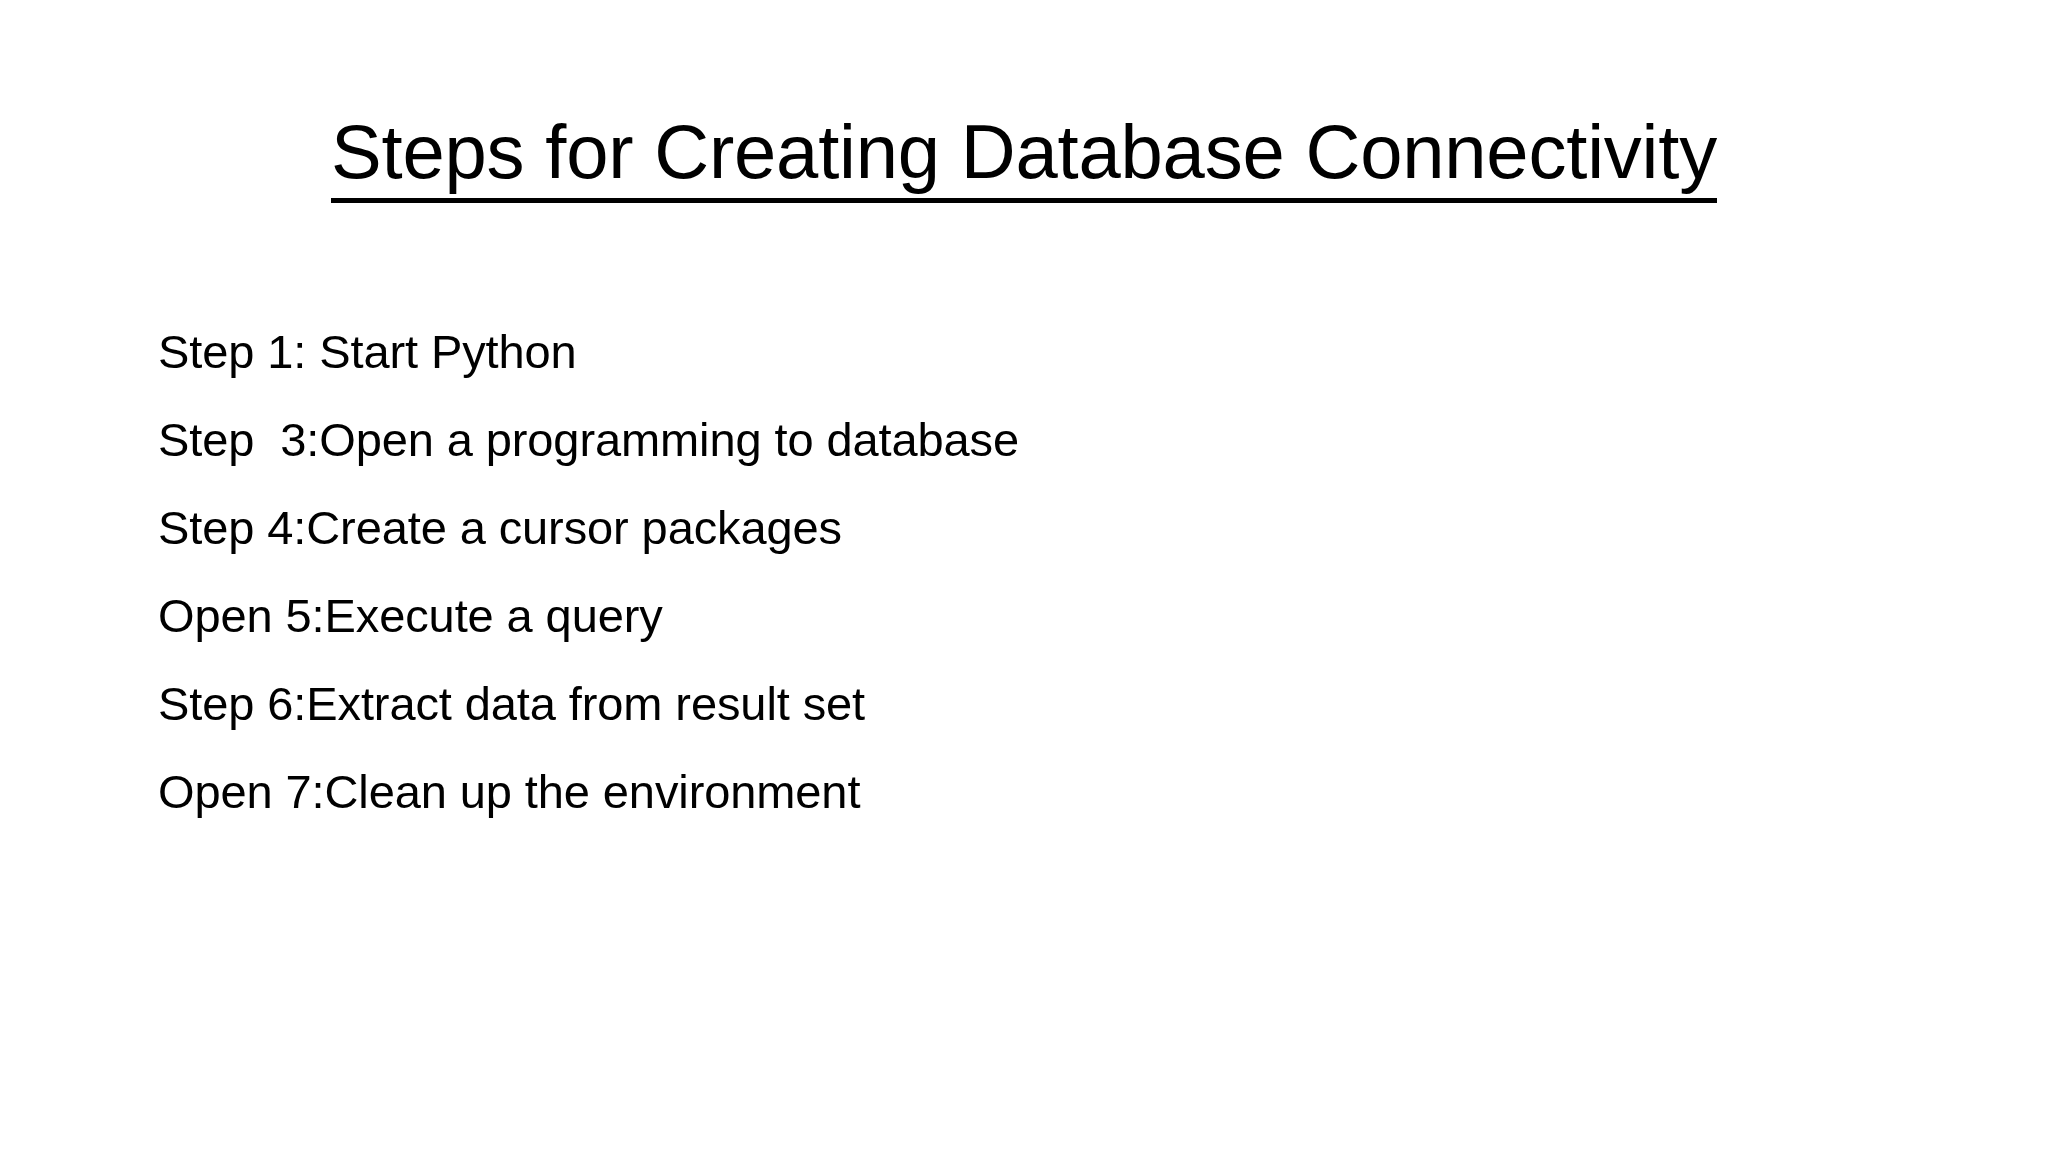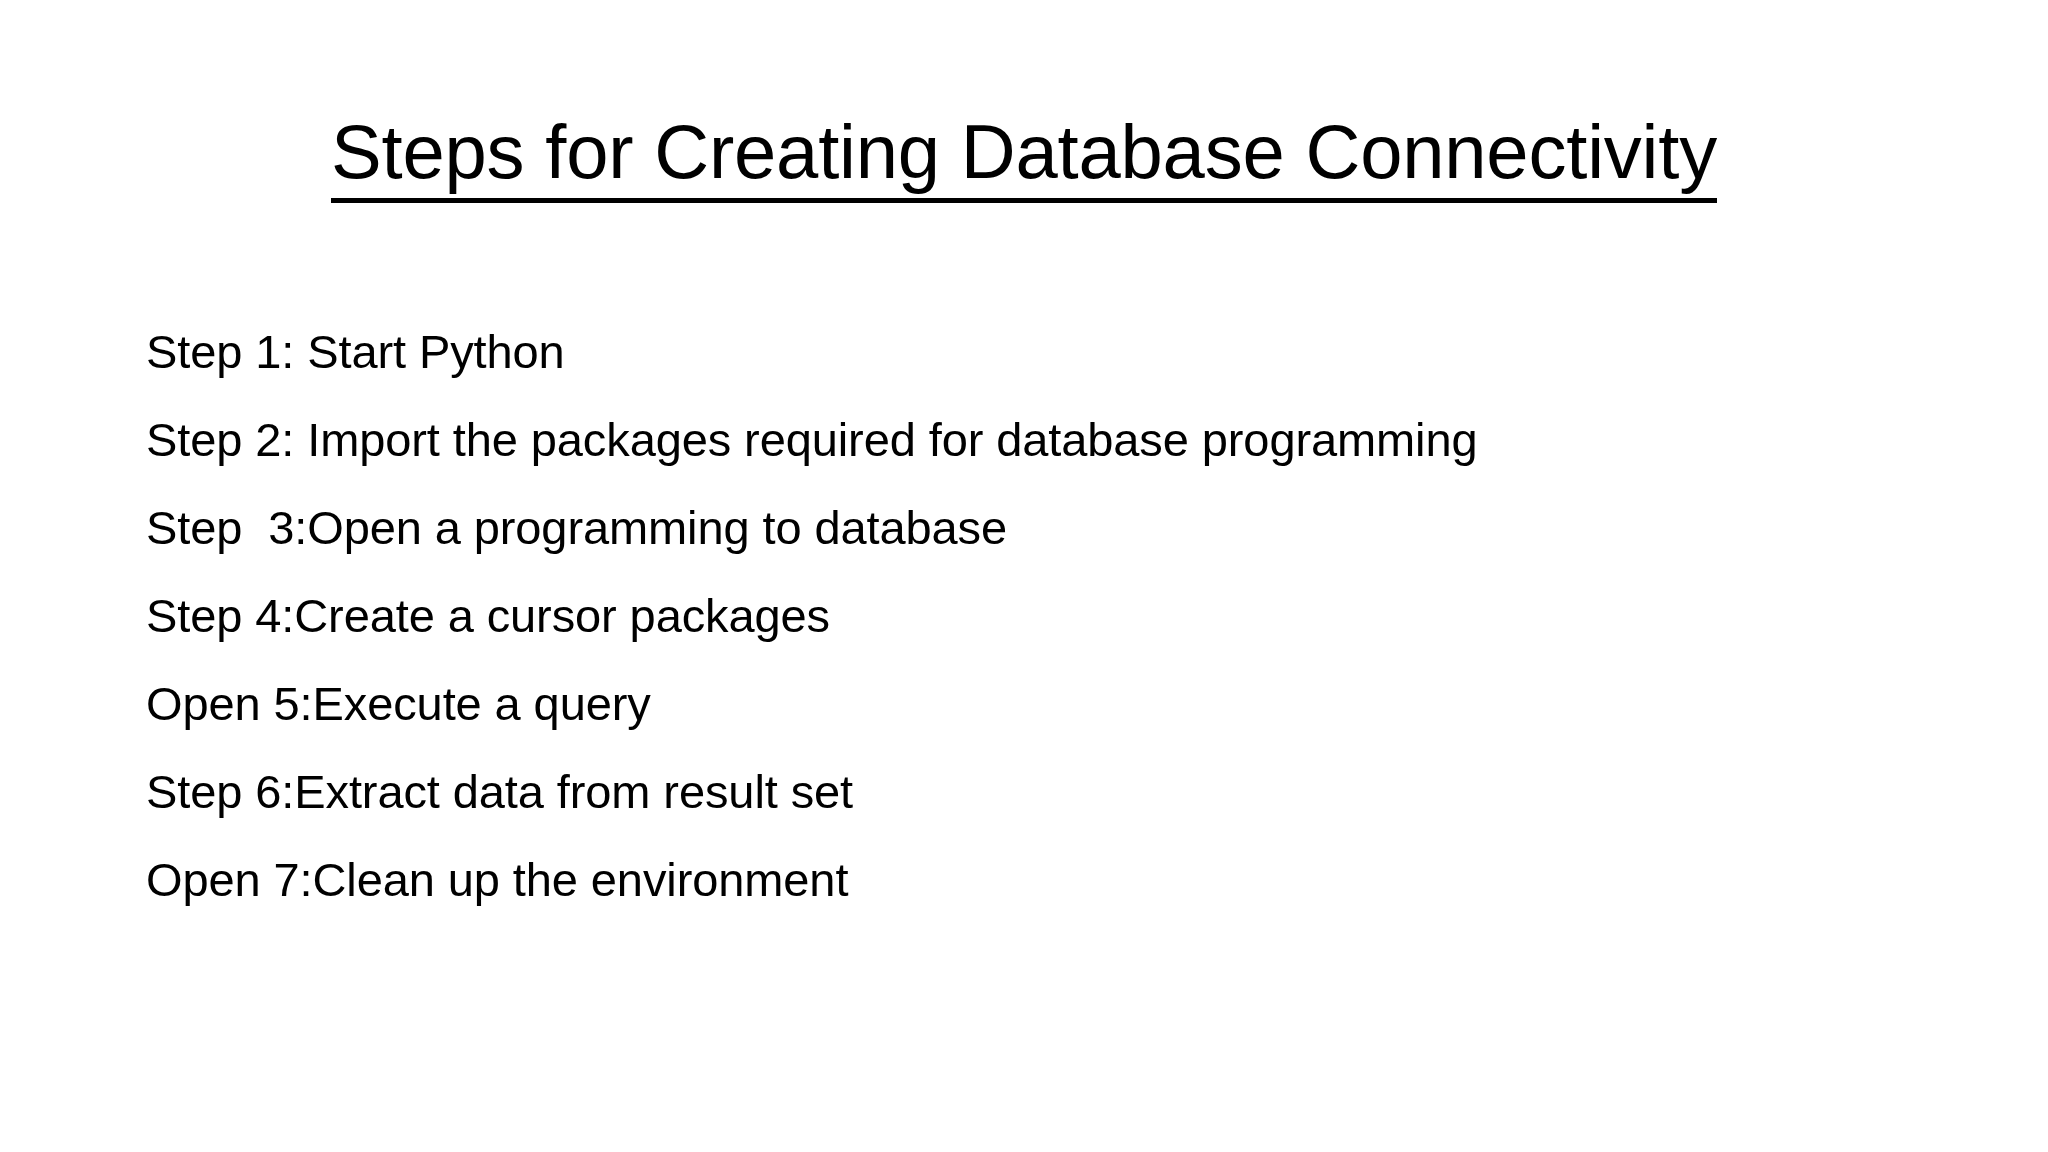--- a/index.html
+++ b/index.html
@@ -36,21 +36,21 @@
     font-weight: 400;
     letter-spacing: -0.2px;
     color: #000000;
     border-bottom: 5px solid #000000;
     padding-bottom: 6px;
     white-space: nowrap;
   }
   .slide-body {
     position: absolute;
     top: 308px;
-    left: 146px;
+    left: 158px;
     width: 1760px;
   }
   .step-line {
     font-size: 47px;
     line-height: 88px;
     font-weight: 400;
     color: #000000;
     white-space: pre;
     letter-spacing: -0.1px;
   }
@@ -59,21 +59,20 @@
 <body>
 
 <div class="slide">
 
   <div class="slide-title-block">
     <span class="slide-title">Steps for Creating Database Connectivity</span>
   </div>
 
   <div class="slide-body">
     <div class="step-line">Step 1: Start Python</div>
-    <div class="step-line">Step 2: Import the packages required for database programming</div>
     <div class="step-line">Step  3:Open a programming to database</div>
     <div class="step-line">Step 4:Create a cursor packages</div>
     <div class="step-line">Open 5:Execute a query</div>
     <div class="step-line">Step 6:Extract data from result set</div>
     <div class="step-line">Open 7:Clean up the environment</div>
   </div>
 
 </div>
 
 </body></html>

